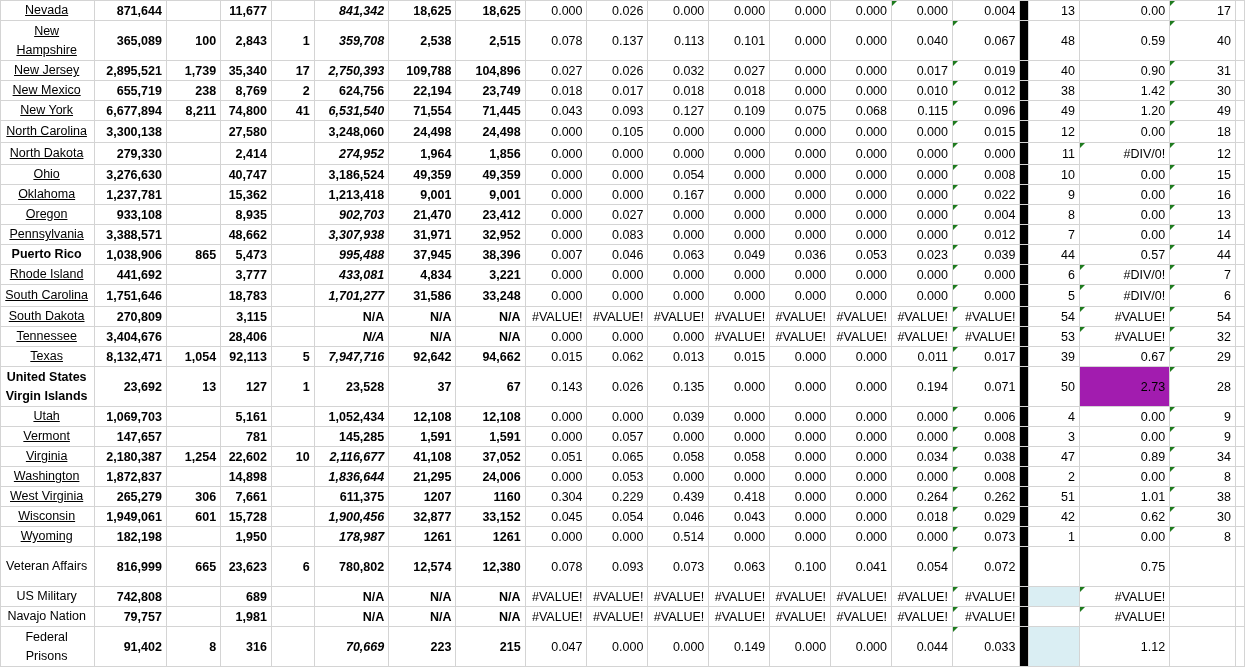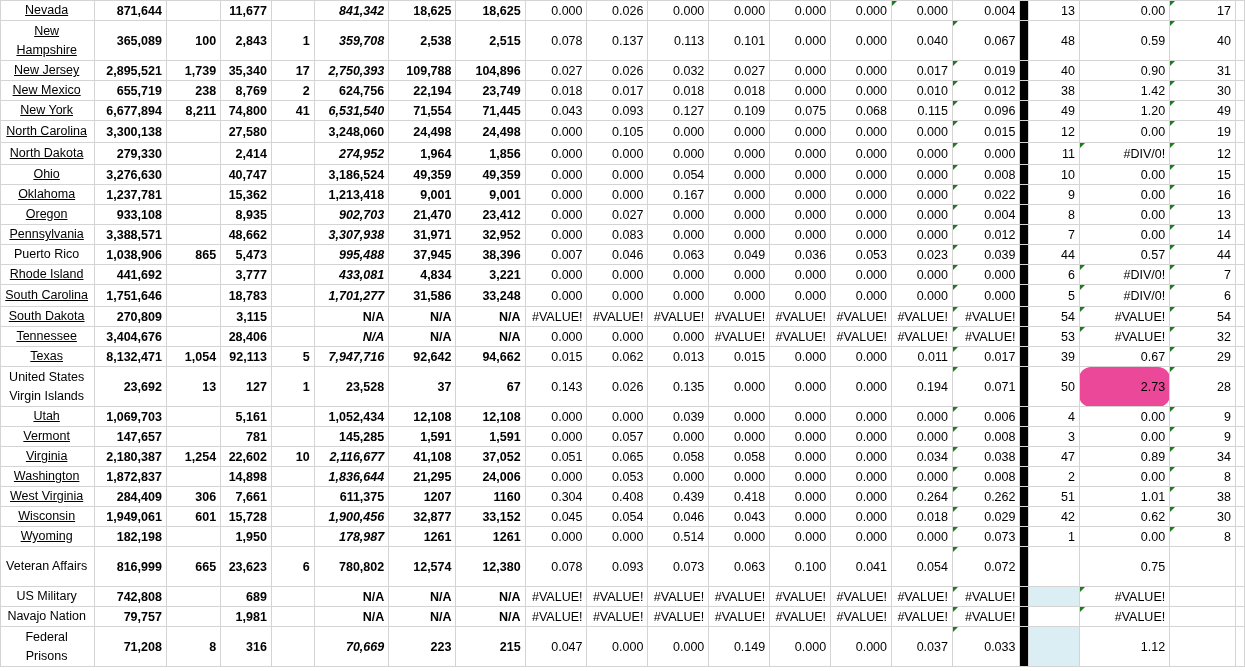--- a/index.html
+++ b/index.html
@@ -2,26 +2,26 @@
 <html><head>
 <meta charset="utf-8">
 <style>
   html, body { margin:0; padding:0; background:#fff; }
   body { width:1245px; height:671px; overflow:hidden; font-family:"Liberation Sans", "DejaVu Sans", sans-serif; font-size:12.5px; color:#000; }
   #sheet { position:relative; width:1245px; height:671px; }
   table.grid { border-collapse:collapse; table-layout:fixed; position:absolute; left:0; top:0; }
   table.grid td { border:1px solid #d4d4d4; padding:0 4px; height:19px; white-space:nowrap; overflow:hidden; text-align:right; vertical-align:middle; box-sizing:border-box; position:relative; }
   table.grid td.name { text-align:center; text-decoration:underline; padding-left:2px; white-space:normal; line-height:19px; }
   table.grid td.name.plain { text-decoration:none; }
-  table.grid td.name.bold { text-decoration:none; font-weight:normal;margin-top:8px; }
+  table.grid td.name.bold { text-decoration:none; font-weight:bold;margin-top:8px; }
   .b { font-weight:bold; }
   .i { font-style:italic; }
   td.sep { background:#000; border-color:#000; padding:0; }
   td.c { text-align:center; }
-  td.pink { background:#ec4899;border-radius:12px; }
+  td.pink { background:#a21caf; }
   td.blue { background:#daeef3; }
   .tri::before { content:""; position:absolute; left:0; top:0; width:0; height:0; border-top:5px solid #1e7b1e; border-right:5px solid transparent; }
   tr.tall td { height:40px; }
   tr.mid td { height:22px; }
 </style>
 </head>
 <body>
 
 <div id="sheet">
   <table class="grid" id="grid">
@@ -176,21 +176,21 @@
           <td class="">0.105</td>
           <td class="">0.000</td>
           <td class="">0.000</td>
           <td class="">0.000</td>
           <td class="">0.000</td>
           <td class="">0.000</td>
           <td class="tri">0.015</td>
           <td class="sep"></td>
           <td class="">12</td>
           <td class="c">0.00</td>
-          <td class="tri">19</td>
+          <td class="tri">18</td>
           <td></td>
         </tr>
         <tr class="mid">
           <td class="name">North Dakota</td>
           <td class="b">279,330</td>
           <td class="b"></td>
           <td class="b">2,414</td>
           <td class="b"></td>
           <td class="b i">274,952</td>
           <td class="b">1,964</td>
@@ -549,29 +549,29 @@
           <td class="">0.000</td>
           <td class="tri">0.008</td>
           <td class="sep"></td>
           <td class="">2</td>
           <td class="c">0.00</td>
           <td class="tri">8</td>
           <td></td>
         </tr>
         <tr>
           <td class="name">West Virginia</td>
-          <td class="b">284,409</td>
+          <td class="b">265,279</td>
           <td class="b">306</td>
           <td class="b">7,661</td>
           <td class="b"></td>
           <td class="b">611,375</td>
           <td class="b">1207</td>
           <td class="b">1160</td>
           <td class="">0.304</td>
-          <td class="">0.408</td>
+          <td class="">0.229</td>
           <td class="">0.439</td>
           <td class="">0.418</td>
           <td class="">0.000</td>
           <td class="">0.000</td>
           <td class="">0.264</td>
           <td class="tri">0.262</td>
           <td class="sep"></td>
           <td class="">51</td>
           <td class="c">1.01</td>
           <td class="tri">38</td>
@@ -687,34 +687,34 @@
           <td class="">#VALUE!</td>
           <td class="tri">#VALUE!</td>
           <td class="sep"></td>
           <td class=""></td>
           <td class="c tri">#VALUE!</td>
           <td class=""></td>
           <td></td>
         </tr>
         <tr class="tall">
           <td class="name plain">Federal Prisons</td>
-          <td class="b">71,208</td>
+          <td class="b">91,402</td>
           <td class="b">8</td>
           <td class="b">316</td>
           <td class="b"></td>
           <td class="b i">70,669</td>
           <td class="b">223</td>
           <td class="b">215</td>
           <td class="">0.047</td>
           <td class="">0.000</td>
           <td class="">0.000</td>
           <td class="">0.149</td>
           <td class="">0.000</td>
           <td class="">0.000</td>
-          <td class="">0.037</td>
+          <td class="">0.044</td>
           <td class="tri">0.033</td>
           <td class="sep"></td>
           <td class="blue"></td>
           <td class="c">1.12</td>
           <td class=""></td>
           <td></td>
         </tr>
       </tbody>
   </table>
 </div>

